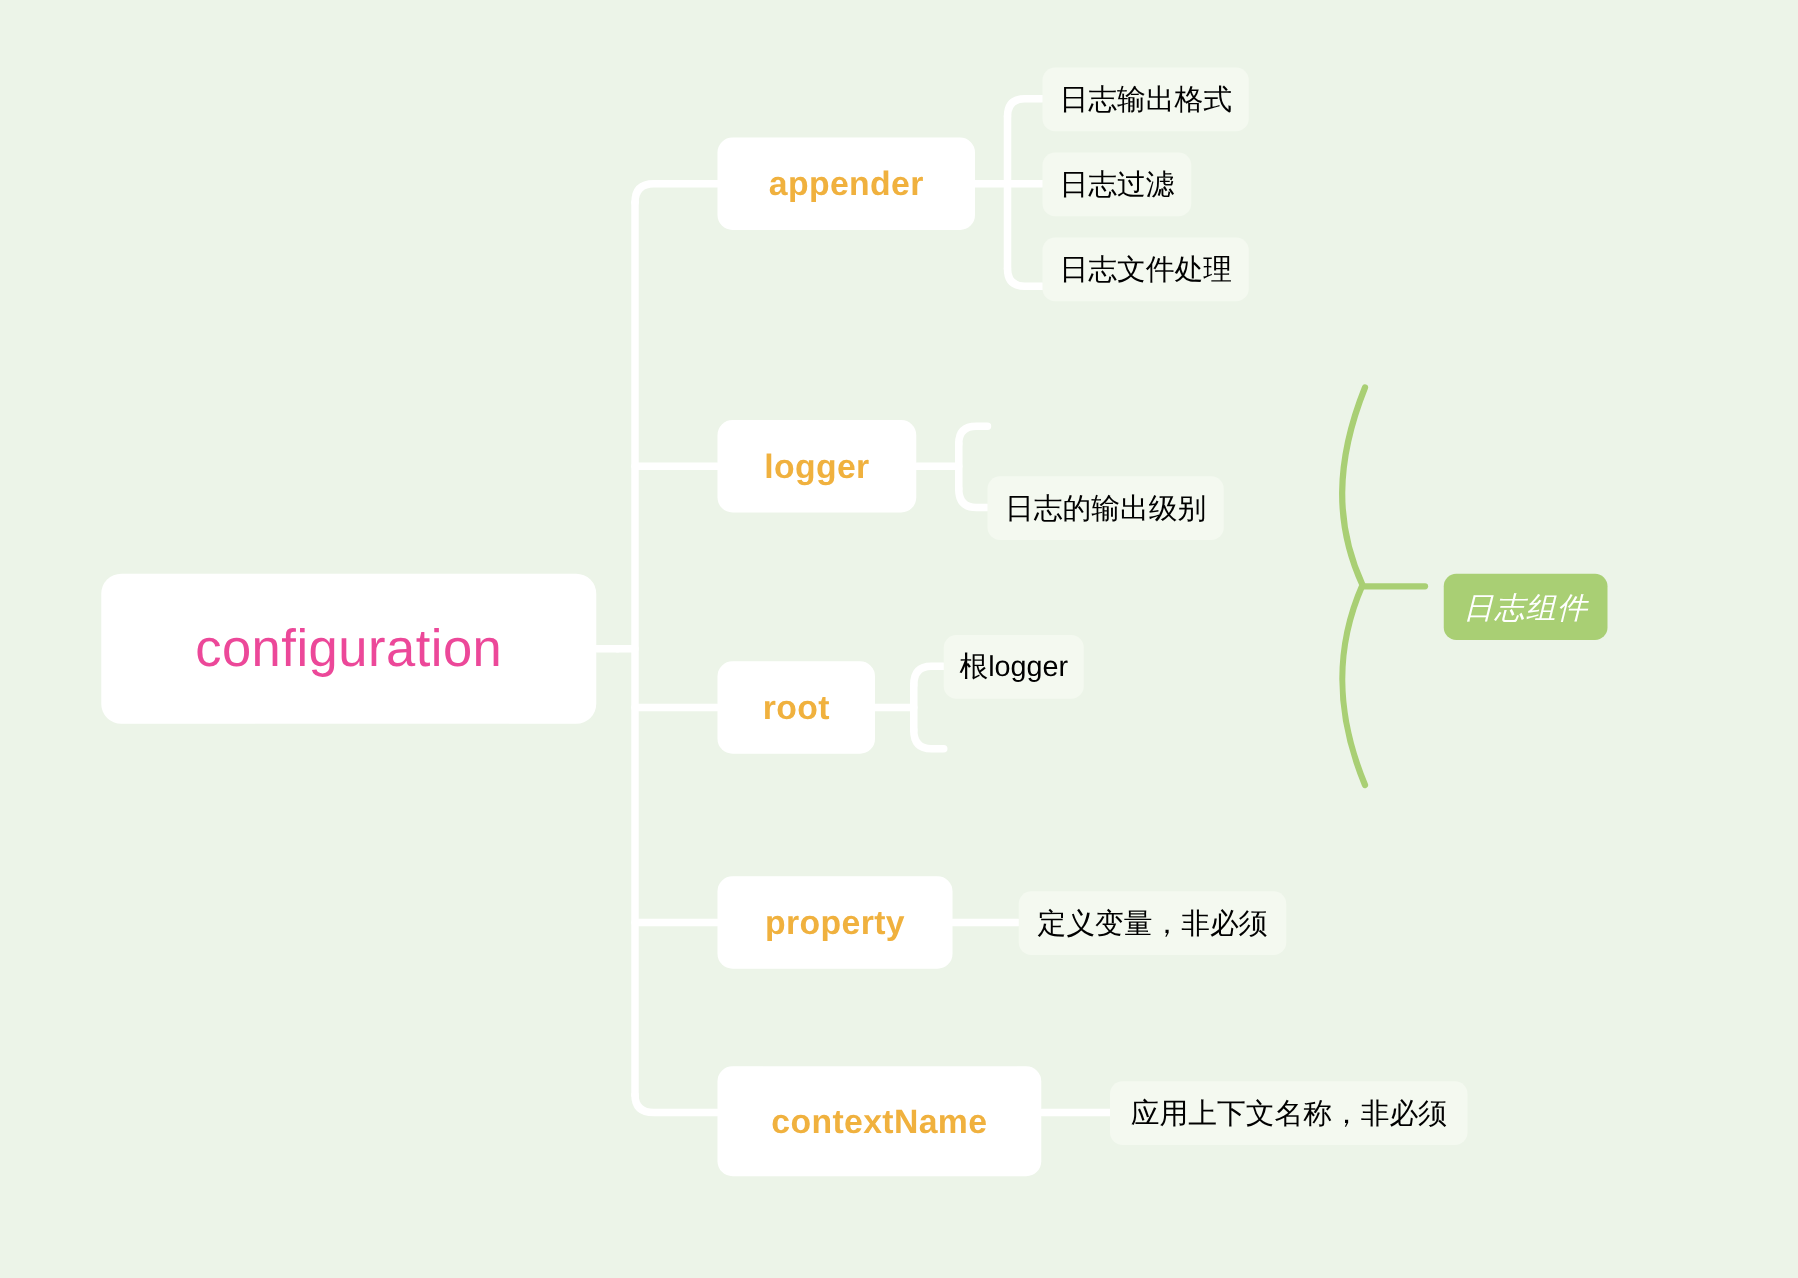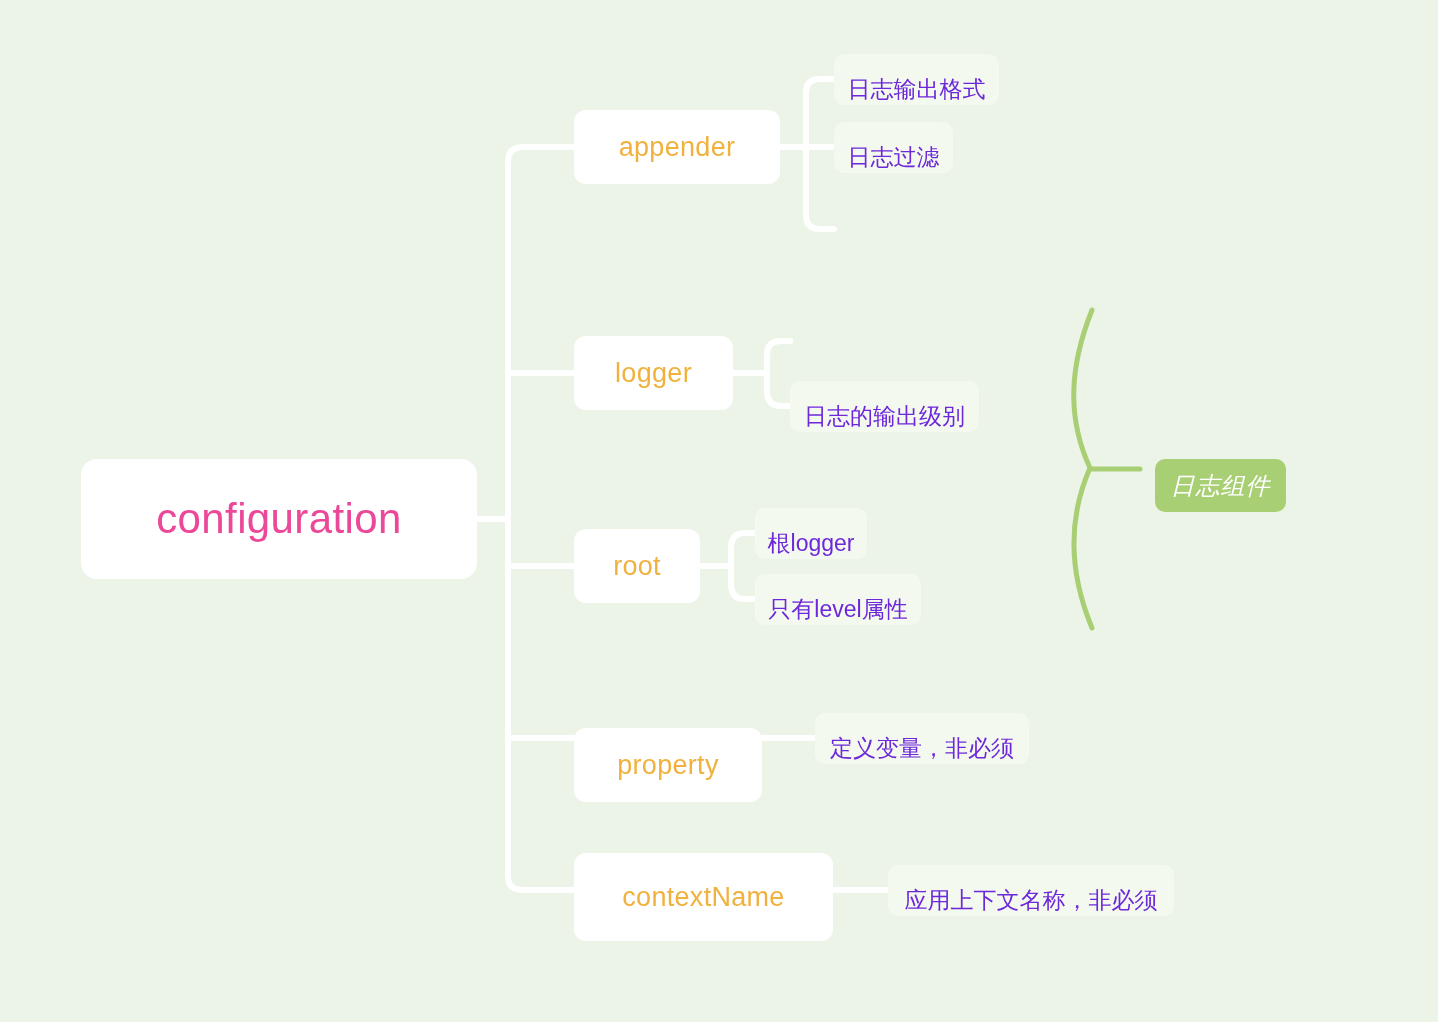--- a/index.html
+++ b/index.html
@@ -46,33 +46,32 @@
     font-weight: 400;
     letter-spacing: 0.4px;
   }
 
   
   .node-branch {
     background: #ffffff;
     border-radius: 12px;
     color: #f0b13e;
     font-size: 27px;
-    font-weight: 400;
+    font-weight: 700;
     letter-spacing: 0.3px;
   }
 
   
   .node-leaf {
     background: #f4f9f0;
     border-radius: 10px;
-    color: #6d28d9;
+    color: #000000;
     font-size: 23px;
     font-weight: 400;
     padding: 0 16px;
-    align-items: flex-end;
   }
 
   
   .node-annotation {
     background: #a9cf74;
     border-radius: 10px;
     color: #ffffff;
     font-size: 24px;
     font-style: italic;
     letter-spacing: 1px;
@@ -137,39 +136,39 @@
 
   <div class="node node-branch" style="left:574px; top:110px; width:206px; height:74px;">
     <span>appender</span>
   </div>
   <div class="node node-leaf" style="left:834px; top:54px; width:165px; height:51px;">
     <span>日志输出格式</span>
   </div>
   <div class="node node-leaf" style="left:834px; top:122px; width:119px; height:51px;">
     <span>日志过滤</span>
   </div>
+  <div class="node node-leaf" style="left:834px; top:190px; width:165px; height:51px;">
+    <span>日志文件处理</span>
+  </div>
 
   <div class="node node-branch" style="left:574px; top:336px; width:159px; height:74px;">
     <span>logger</span>
   </div>
   <div class="node node-leaf" style="left:790px; top:381px; width:189px; height:51px;">
     <span>日志的输出级别</span>
   </div>
 
   <div class="node node-branch" style="left:574px; top:529px; width:126px; height:74px;">
     <span>root</span>
   </div>
   <div class="node node-leaf" style="left:755px; top:508px; width:112px; height:51px;">
     <span>根logger</span>
   </div>
-  <div class="node node-leaf" style="left:755px; top:574px; width:166px; height:51px;">
-    <span>只有level属性</span>
-  </div>
 
-  <div class="node node-branch" style="left:574px; top:701px; width:188px; height:74px;margin-top:27px;">
+  <div class="node node-branch" style="left:574px; top:701px; width:188px; height:74px;">
     <span>property</span>
   </div>
   <div class="node node-leaf" style="left:815px; top:713px; width:214px; height:51px;">
     <span>定义变量，非必须</span>
   </div>
 
   <div class="node node-branch" style="left:574px; top:853px; width:259px; height:88px;">
     <span>contextName</span>
   </div>
   <div class="node node-leaf" style="left:888px; top:865px; width:286px; height:51px;">

